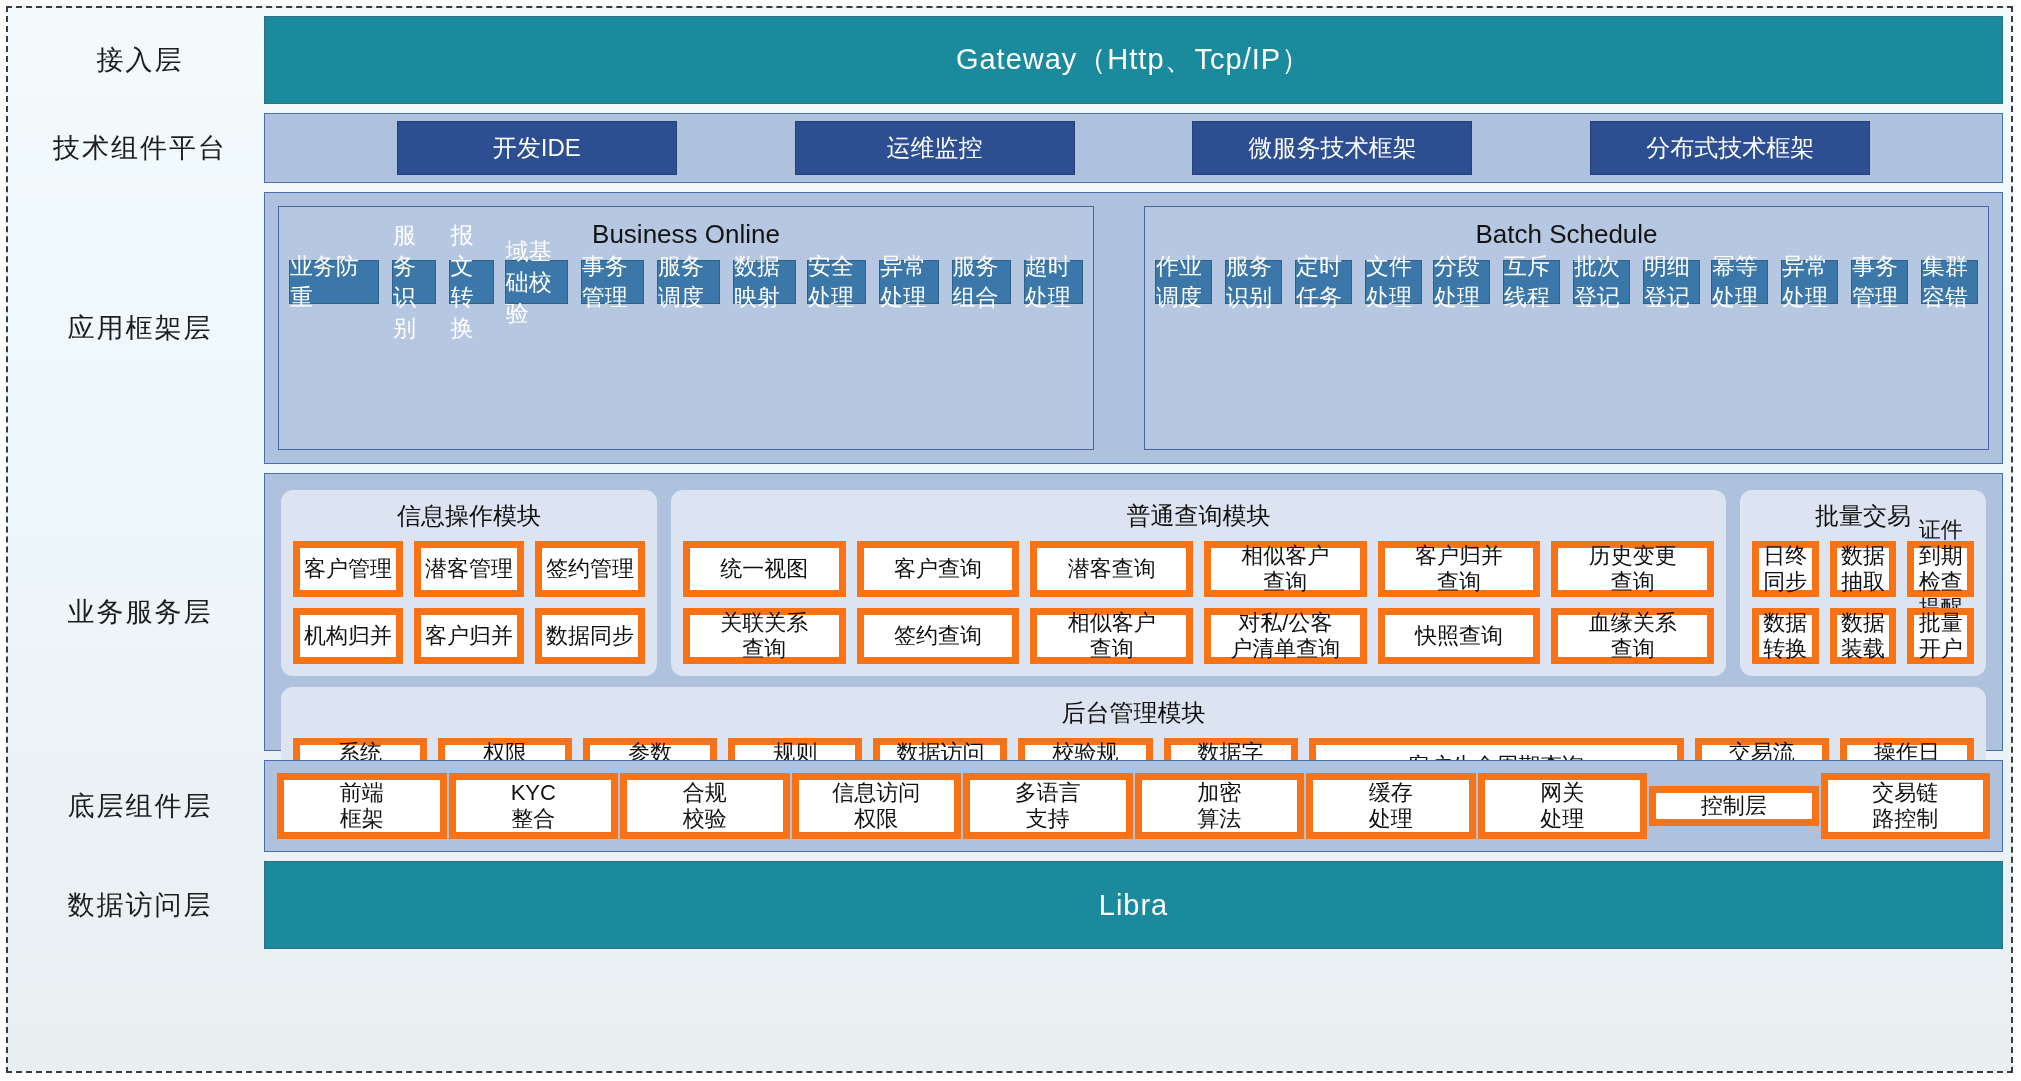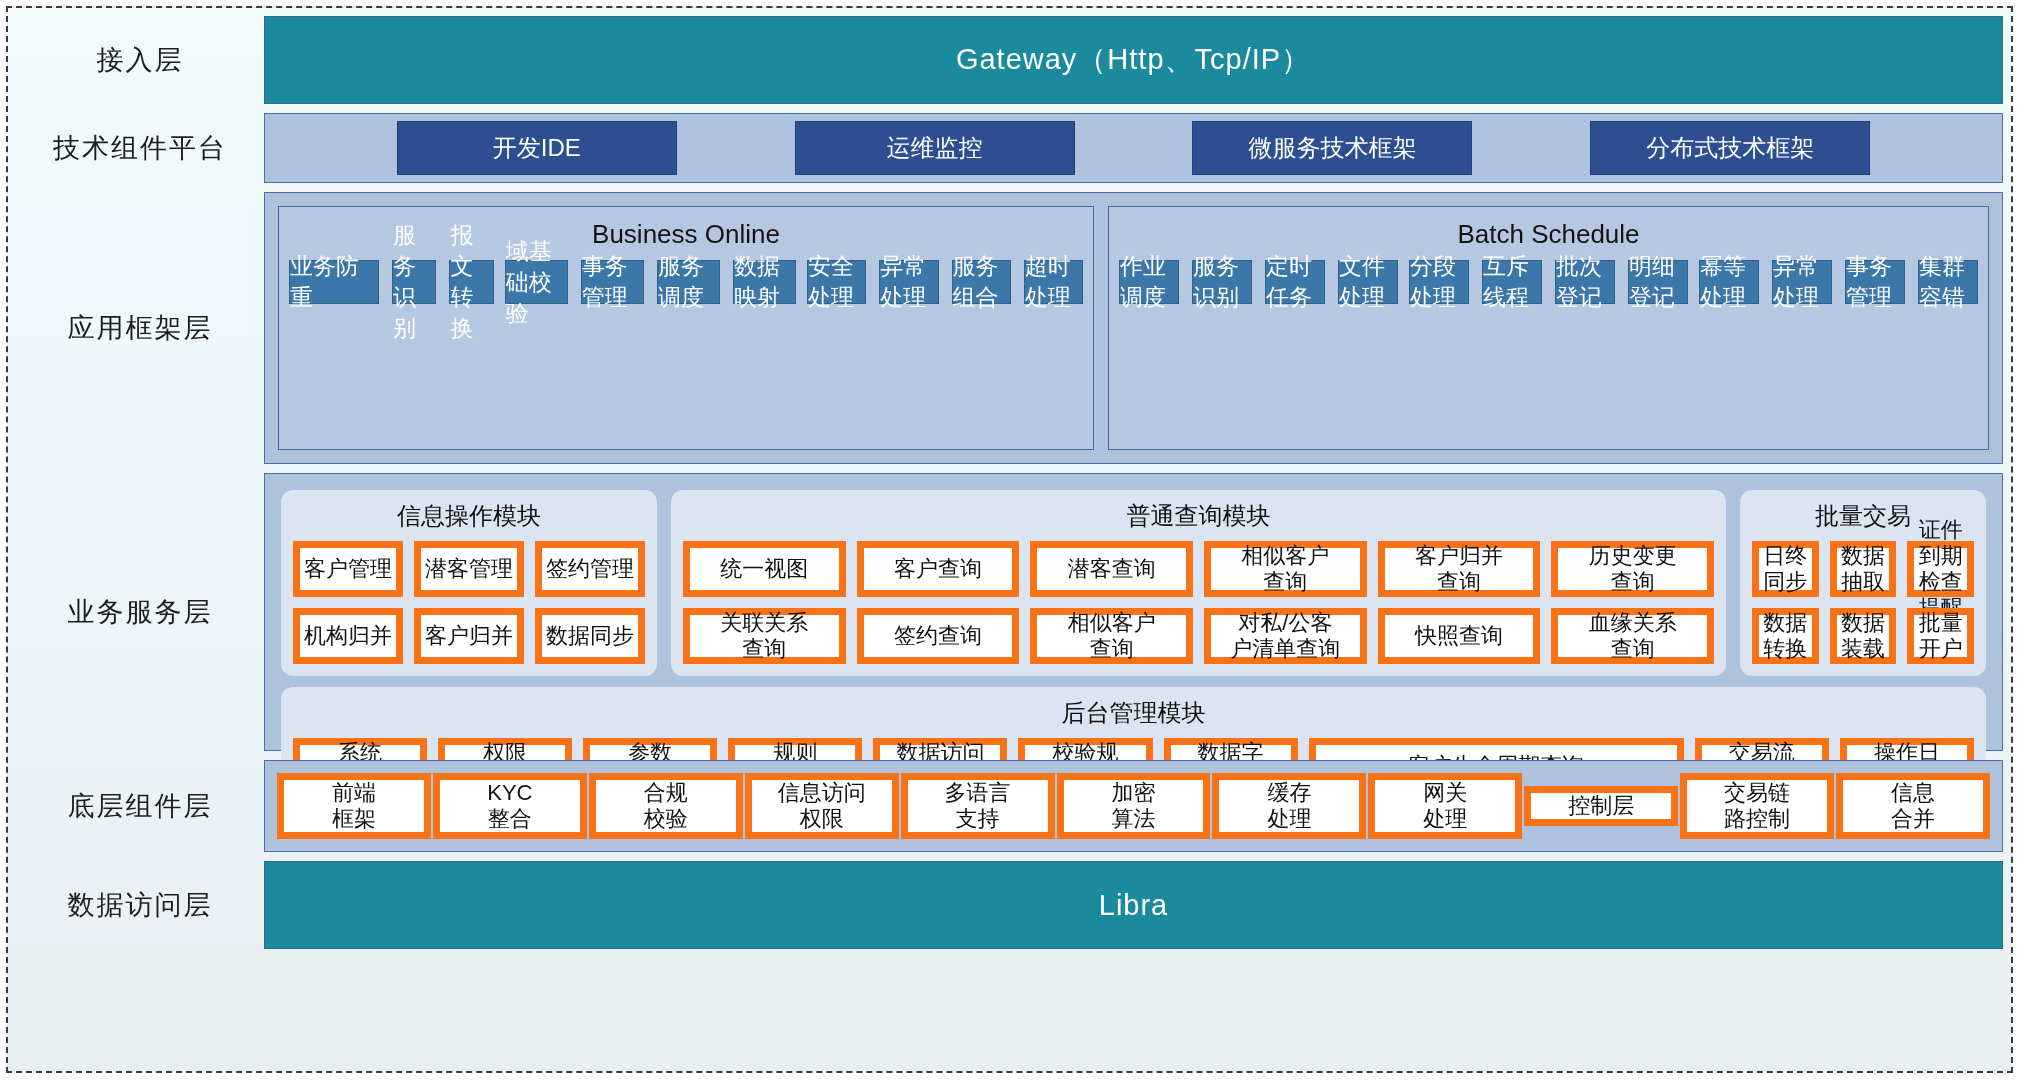--- a/index.html
+++ b/index.html
@@ -105,21 +105,21 @@
   }
   .panel {
     background: #b6c7e2;
     border: 1px solid #47689f;
     padding: 8px 10px 12px 10px;
     box-sizing: border-box;
     display: flex;
     flex-direction: column;
   }
   .panel.online { flex: 0 0 816px; }
-  .panel.batch  { flex: 1; }
+  .panel.batch  { flex: 1; margin-left: 36px; }
   .panel-title {
     text-align: center;
     font-size: 26px;
     color: #141414;
     padding: 4px 0 10px 0;
   }
   .gridrows { display: flex; flex-direction: row; gap: 11px; }
   .gridrow { display: flex; gap: 13px; }
   .bluecell {
     background: #3b77a8;
@@ -383,21 +383,20 @@
             <div class="wcell">前端<br>框架</div>
             <div class="wcell">KYC<br>整合</div>
             <div class="wcell">合规<br>校验</div>
             <div class="wcell">信息访问<br>权限</div>
             <div class="wcell">多语言<br>支持</div>
             <div class="wcell">加密<br>算法</div>
             <div class="wcell">缓存<br>处理</div>
             <div class="wcell">网关<br>处理</div>
             <div class="wcell">控制层</div>
             <div class="wcell">交易链<br>路控制</div>
-            <div class="wcell">信息<br>合并</div>
           </div>
         </div>
       </div>
 
       <div class="gap"></div>
 
       <div class="row" style="height:88px;">
         <div class="rowlabel">数据访问层</div>
         <div class="rowbody">
           <div class="tealbar">Libra</div>

